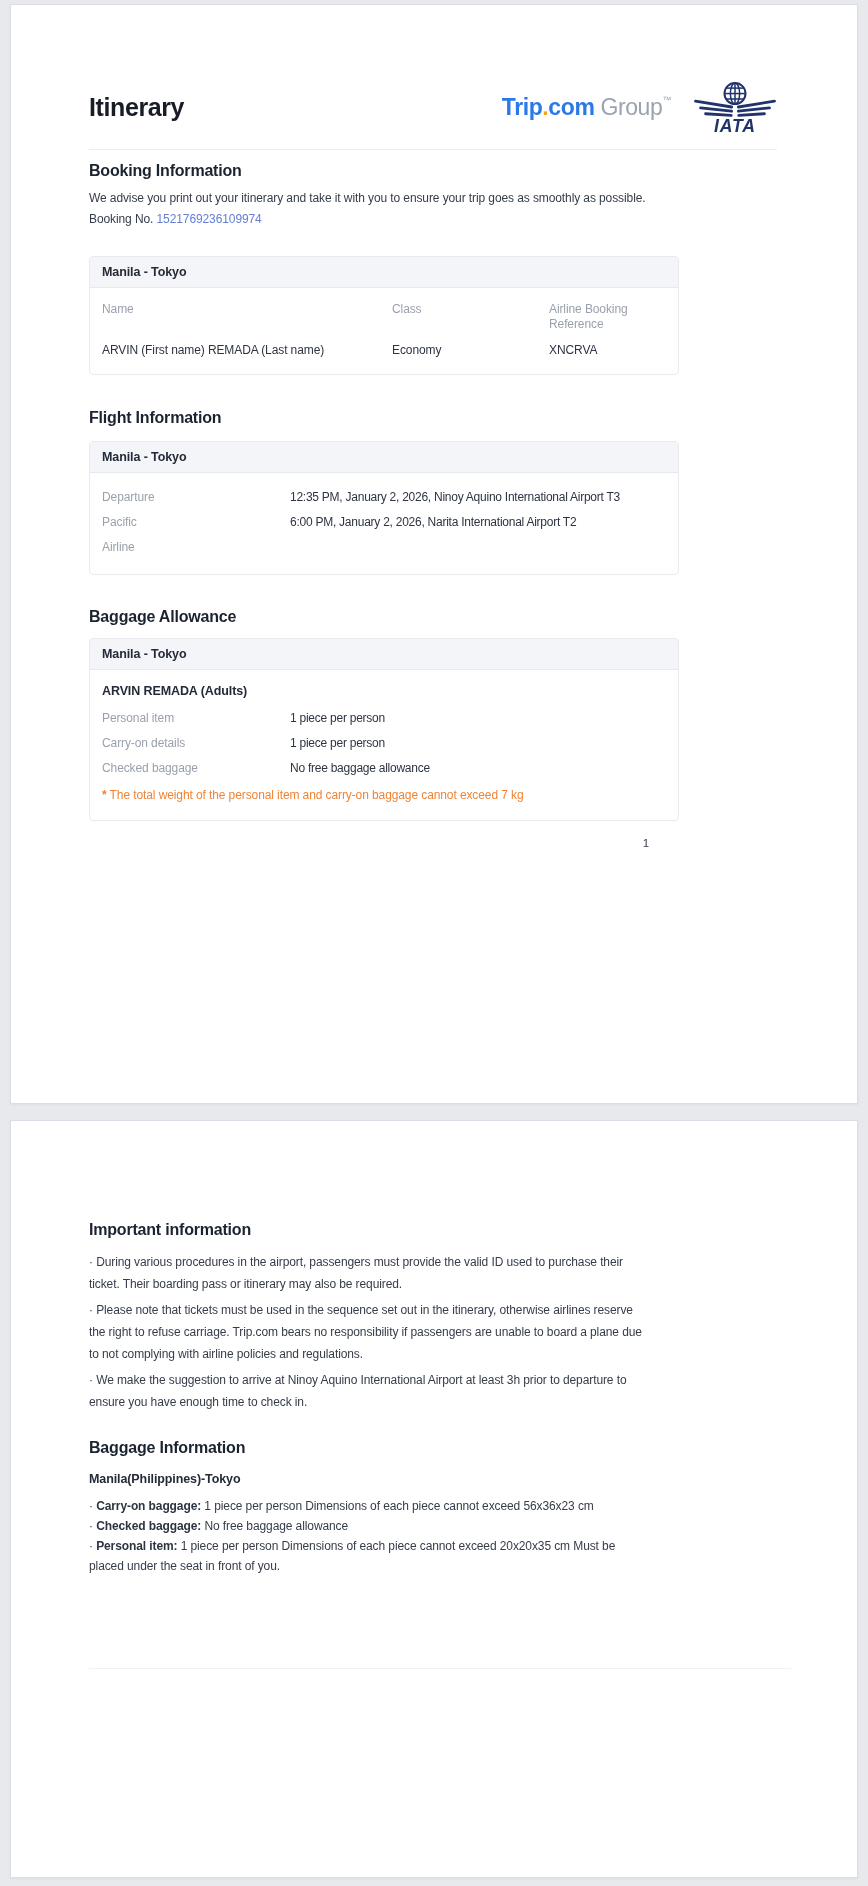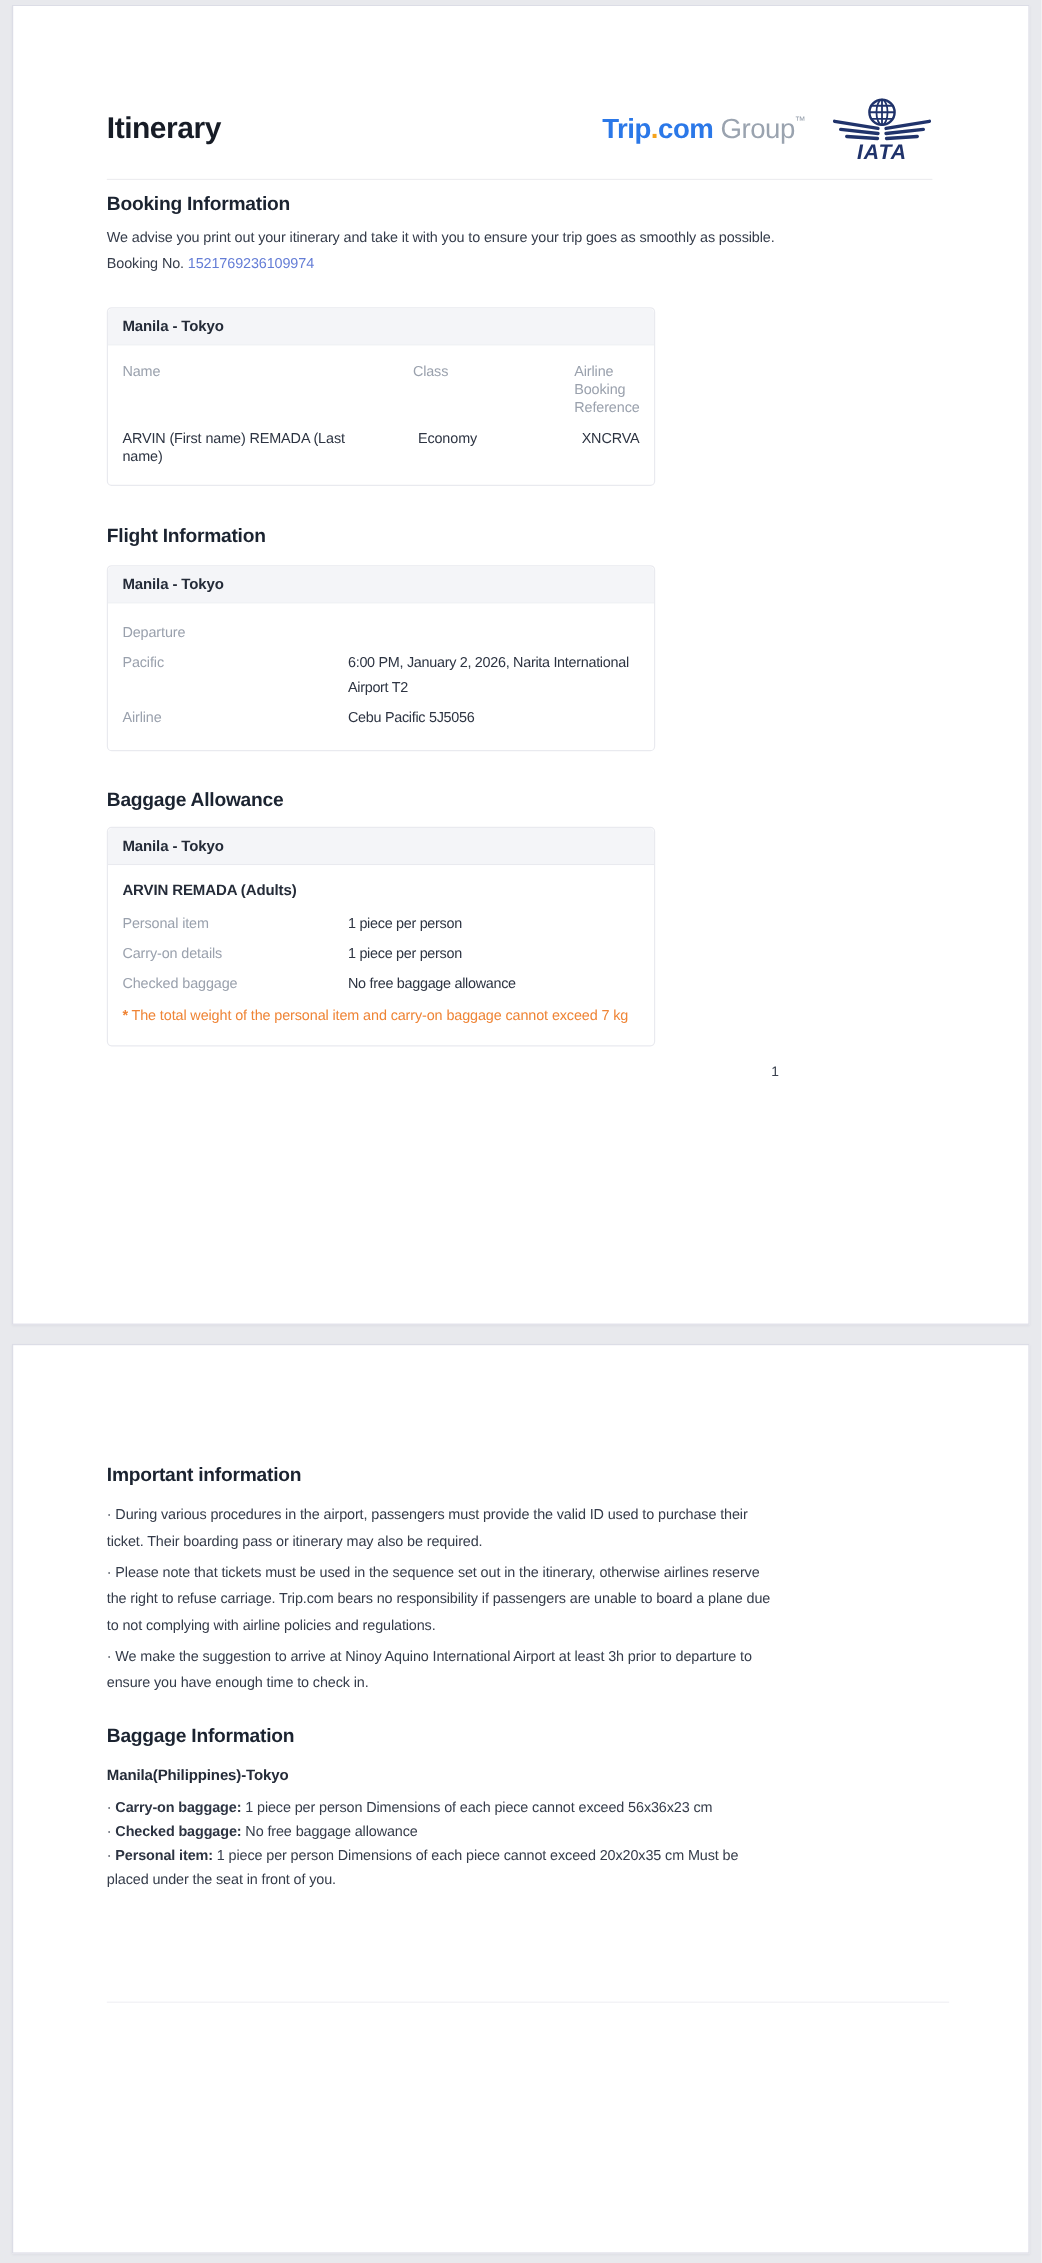--- a/index.html
+++ b/index.html
@@ -48,21 +48,21 @@
   .iata-svg { display: block; }
 
   
   .section-h { font-size: 16px; font-weight: 700; color: #1b2330; letter-spacing: -0.2px; }
   .bi-head { margin-top: 12px; }
   .para { width: 560px; font-size: 12px; line-height: 21px; margin-top: 8px; }
   .booking-no-line { font-size: 12px; line-height: 21px; }
   .link { color: #647dd6; cursor: pointer; }
 
   .card {
-    width: 457px;
+    width: 590px;
     border: 1px solid #e9eaef;
     border-radius: 4px;
     margin-top: 26px;
     background: #fff;
   }
   .card-head {
     background: #f4f5f8;
     border-bottom: 1px solid #e9eaef;
     border-radius: 4px 4px 0 0;
     padding: 8px 12px;
@@ -161,28 +161,28 @@
           </div>
         </div>
       </div>
 
       <h2 class="section-h fi-head">Flight Information</h2>
       <div class="card card-tight">
         <div class="card-head">Manila - Tokyo</div>
         <div class="card-body">
           <div class="kv-row">
             <div class="kv-label">Departure</div>
+            <div class="kv-value">12:35 PM, January 2, 2026, Ninoy Aquino International Airport T3</div>
           </div>
           <div class="kv-row">
             <div class="kv-label">Pacific</div>
             <div class="kv-value">6:00 PM, January 2, 2026, Narita International Airport T2</div>
           </div>
           <div class="kv-row">
             <div class="kv-label">Airline</div>
-            <div class="kv-value">Cebu Pacific 5J5056</div>
           </div>
         </div>
       </div>
 
       <h2 class="section-h ba-head">Baggage Allowance</h2>
       <div class="card card-ba">
         <div class="card-head">Manila - Tokyo</div>
         <div class="card-body">
           <div class="passenger">ARVIN REMADA (Adults)</div>
           <div class="ba-rows">

